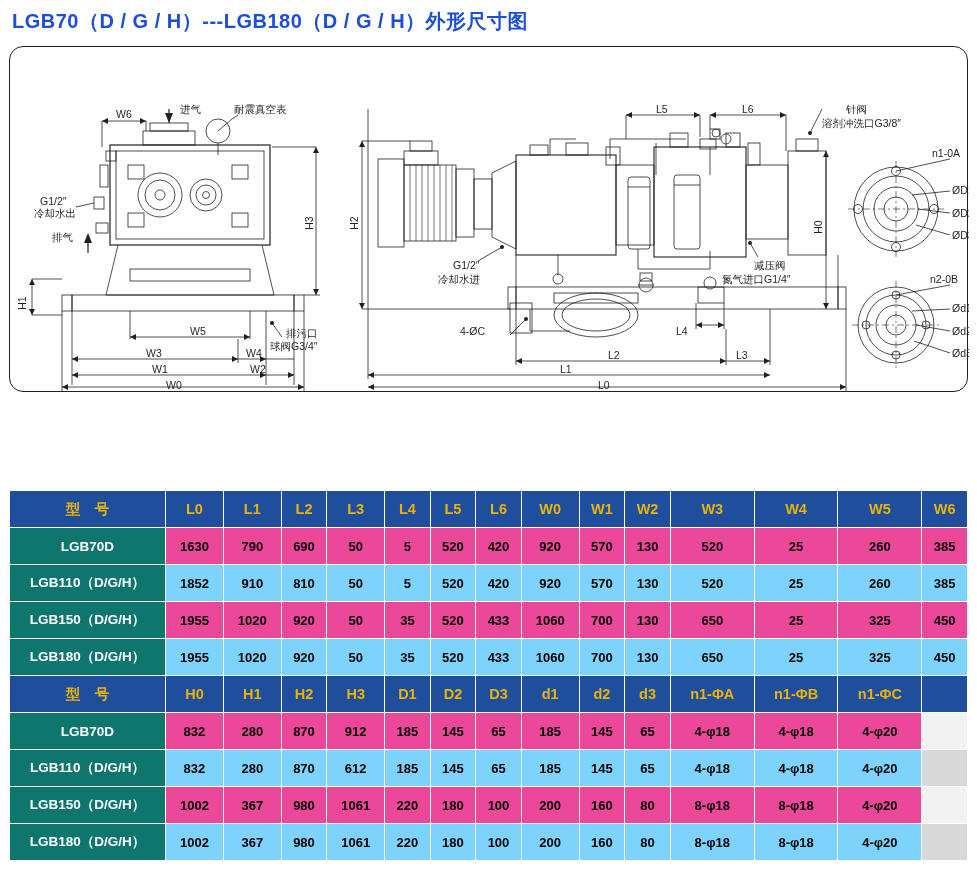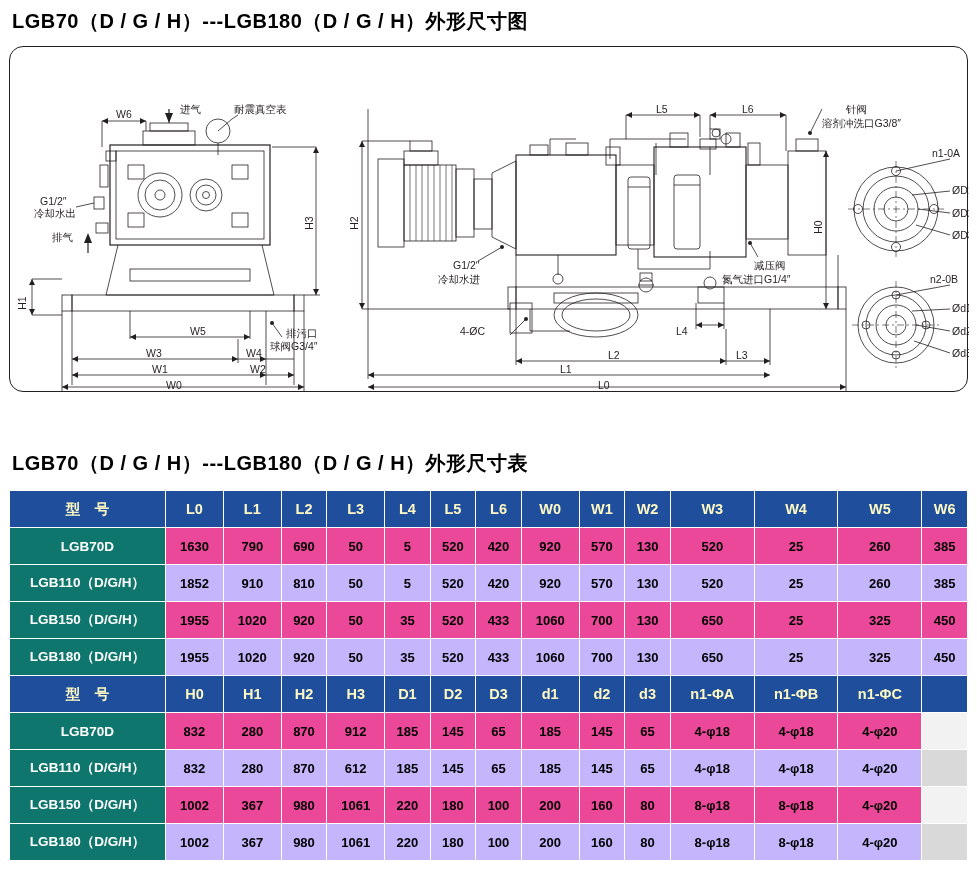--- a/index.html
+++ b/index.html
@@ -8,21 +8,21 @@
     width: 977px; height: 869px;
     background: #ffffff;
     font-family: "Liberation Sans", sans-serif;
   }
   .page { position: relative; width: 977px; height: 869px; overflow: hidden; }
 
   .title {
     position: absolute;
     font-size: 20px;
     font-weight: bold;
-    color: #000000;
+    color: #1d4ed8;
     letter-spacing: 0.5px;
   }
   #title-drawing { left: 12px; top: 8px; }
   #title-table   { left: 12px; top: 450px; }
 
   .drawing-box {
     position: absolute;
     left: 9px; top: 46px;
     width: 959px; height: 346px;
     border: 1.5px solid #231f20;
@@ -44,31 +44,31 @@
     text-align: center;
     vertical-align: middle;
     height: 37px;
     padding: 0 2px;
     color: #000;
     font-weight: bold;
     white-space: nowrap;
   }
   .tbl .hdr {
     background: #1f4e9c;
-    color: #fef9c3;
+    color: #eab308;
     font-size: 14.5px;
   }
   .tbl .rowhead {
     background: #0f766e;
     color: #ffffff;
     font-size: 13.5px;
     width: 156px;
   }
   .tbl .alt0 { background: #ec4899; }
-  .tbl .alt1 { background: #c4b5fd; }
+  .tbl .alt1 { background: #7dd3fc; }
   .tbl .blank { background: #f2f2f2; }
   .tbl .blank.alt1 { background: #d9d9d9; }
 
   
   text { font-family: "Liberation Sans", sans-serif; }
 </style>
 </head>
 <body>
 
 <div class="page">
@@ -368,21 +368,20 @@
         <text x="942" y="170">ØD2</text>
         <text x="942" y="192">ØD3</text>
         <text x="920" y="236">n2-0B</text>
         <text x="942" y="265">Ød1</text>
         <text x="942" y="288">Ød2</text>
         <text x="942" y="310">Ød3</text>
       </g>
     </svg>
   </div>
 
-  <div class="title" id="title-table">LGB70（D / G / H）---LGB180（D / G / H）外形尺寸表</div>
 
   <table class="tbl">
     <tbody>
       <tr>
         <td class="hdr">型　号</td>
         <td class="hdr">L0</td>
         <td class="hdr">L1</td>
         <td class="hdr">L2</td>
         <td class="hdr">L3</td>
         <td class="hdr">L4</td>

